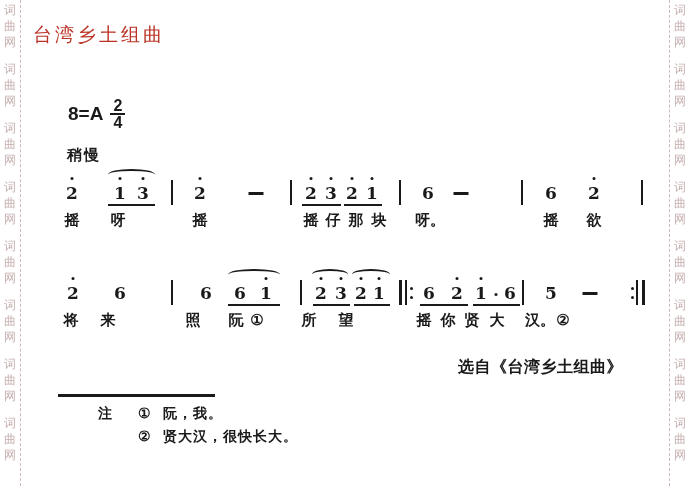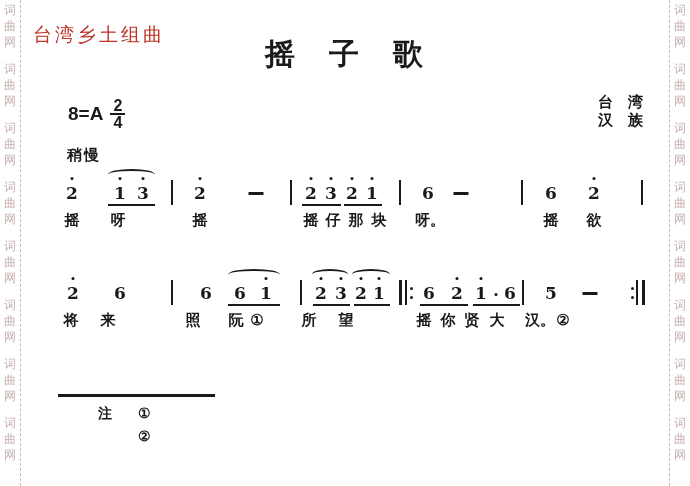--- a/index.html
+++ b/index.html
@@ -134,35 +134,30 @@
       <div class="wm-group">
         <div class="wm-ch" style="color: rgb(199, 176, 176);">词</div>
         <div class="wm-ch" style="color: rgb(199, 176, 176);">曲</div>
         <div class="wm-ch" style="color: rgb(199, 176, 176);">网</div>
       </div>
     </div>
   <div class="wm-dash wm-dash-right" style="border-left-color: rgb(204, 185, 185);"></div>
 
   <div class="site-label" id="site-label" style="color: rgb(187, 51, 38);">台湾乡土组曲</div>
 
-  <h1 class="title">摇　子　歌</h1>
 
   <div class="keysig">
     <span>8=A</span>
     <span class="frac">
       <span>2</span>
       <span class="fbar"></span>
       <span>4</span>
     </span>
   </div>
 
-  <div class="origin">
-    <div>台　湾</div>
-    <div>汉　族</div>
-  </div>
 
   <div class="tempo">稍慢</div>
 
   <div id="score">
       <div class="note" style="left: 72px; top: 183px; color: rgb(26, 26, 26);">2</div>
       <div class="octdot" style="left: 72px; top: 177px;"></div>
       <div class="note" style="left: 120px; top: 183px; color: rgb(26, 26, 26);">1</div>
       <div class="octdot" style="left: 120px; top: 177px;"></div>
       <div class="note" style="left: 143px; top: 183px; color: rgb(26, 26, 26);">3</div>
       <div class="octdot" style="left: 143px; top: 177px;"></div>
@@ -252,27 +247,30 @@
       <div class="lyric" style="left: 309px; top: 311px;">所</div>
       <div class="lyric" style="left: 346px; top: 311px;">望</div>
       <div class="lyric" style="left: 424px; top: 311px;">摇</div>
       <div class="lyric" style="left: 448px; top: 311px;">你</div>
       <div class="lyric" style="left: 472px; top: 311px;">贤</div>
       <div class="lyric" style="left: 497px; top: 311px;">大</div>
       <div class="lyric" style="left: 540px; top: 311px;">汉。</div>
       <div class="lyric" style="left: 563px; top: 311px;">②</div>
     </div>
 
+  <div class="source">选自《台湾乡土组曲》</div>
 
   <div class="foot-rule"></div>
 
   <div class="footnotes" id="footnotes">
       <div class="fn-row">
         <div class="fn-label">注</div>
         <div class="fn-marker">①</div>
+        <div class="fn-text">阮，我。</div>
       </div>
       <div class="fn-row">
         <div class="fn-label"></div>
         <div class="fn-marker">②</div>
+        <div class="fn-text">贤大汉，很快长大。</div>
       </div>
     </div>
 
 </div>
 
 </body></html>

